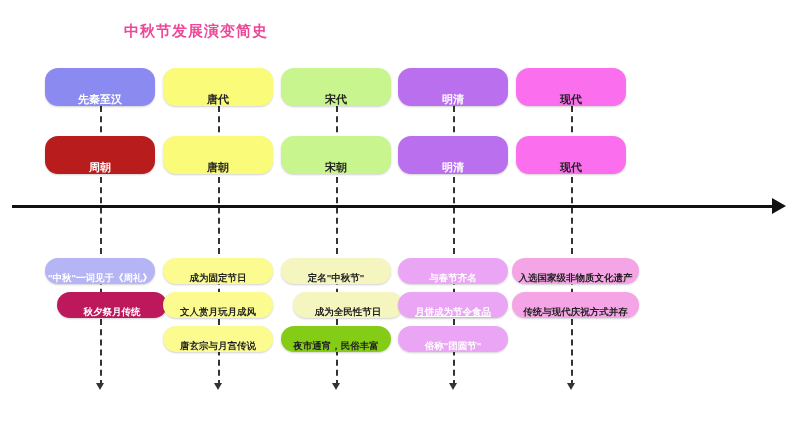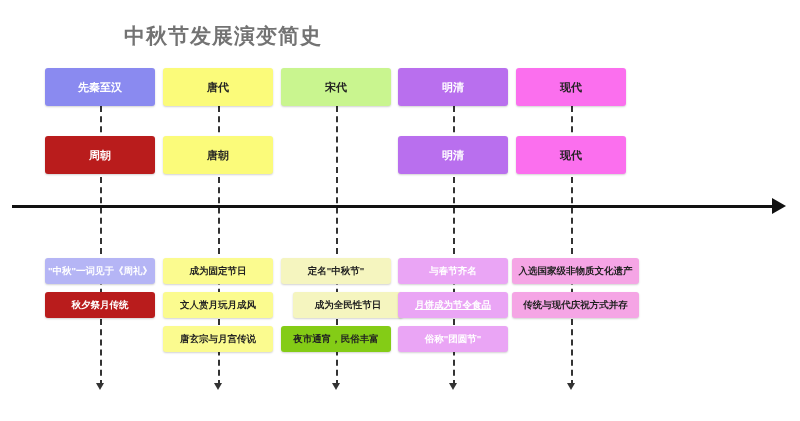--- a/index.html
+++ b/index.html
@@ -16,23 +16,23 @@
   }
   #canvas {
     position: relative;
     width: 800px;
     height: 421px;
   }
   .page-title {
     position: absolute;
     left: 124px;
     top: 22px;
-    font-size: 21px;
+    font-size: 15px;
     font-weight: bold;
-    color: #737373;
+    color: #ec4899;
     letter-spacing: 1px;
     white-space: nowrap;
   }
 
   
   .axis-line {
     position: absolute;
     left: 12px;
     top: 205px;
     width: 765px;
@@ -62,24 +62,24 @@
     height: 0;
     border-left: 4px solid transparent;
     border-right: 4px solid transparent;
     border-top: 7px solid #333333;
   }
 
   
   .box {
     position: absolute;
     display: flex;
-    align-items: center;
+    align-items: flex-end;
     justify-content: center;
     box-sizing: border-box;
-    border-radius: 3px;
+    border-radius: 13px;
     text-align: center;
     line-height: 1.15;
     white-space: nowrap;
   }
   .era-box {
     width: 110px;
     height: 38px;
     font-size: 11px;
     font-weight: bold;
   }
@@ -136,31 +136,34 @@
   <div class="box era-box shadow" style="left:516px; top:68px; background:#fb6fee; color:#222222;">
     <span>现代</span>
   </div>
 
   <div class="box era-box shadow" style="left:45px; top:136px; background:#b91c1c; color:#ffffff;">
     <span>周朝</span>
   </div>
   <div class="box era-box shadow" style="left:163px; top:136px; background:#fbfb7a; color:#222222;">
     <span>唐朝</span>
   </div>
+  <div class="box era-box shadow" style="left:281px; top:136px; background:#c9f58f; color:#222222;">
+    <span>宋朝</span>
+  </div>
   <div class="box era-box shadow" style="left:398px; top:136px; background:#b96fee; color:#ffffff;">
     <span>明清</span>
   </div>
   <div class="box era-box shadow" style="left:516px; top:136px; background:#fb6fee; color:#222222;">
     <span>现代</span>
   </div>
 
   <div class="box item-box shadow" style="left:45px; top:258px; background:#b5b5f5; color:#ffffff;">
     <span>"中秋"一词见于《周礼》</span>
   </div>
-  <div class="box item-box shadow" style="left:45px; top:292px; background:#b91c1c; color:#ffffff;">
+  <div class="box item-box shadow" style="left:57px; top:292px; background:#be185d; color:#ffffff;">
     <span>秋夕祭月传统</span>
   </div>
 
   <div class="box item-box shadow" style="left:163px; top:292px; background:#fbfb8f; color:#222222;">
     <span>文人赏月玩月成风</span>
   </div>
   <div class="box item-box shadow" style="left:163px; top:258px; background:#fbfb8f; color:#222222;">
     <span>成为固定节日</span>
   </div>
   <div class="box item-box shadow" style="left:163px; top:326px; background:#fbfb8f; color:#222222;">

